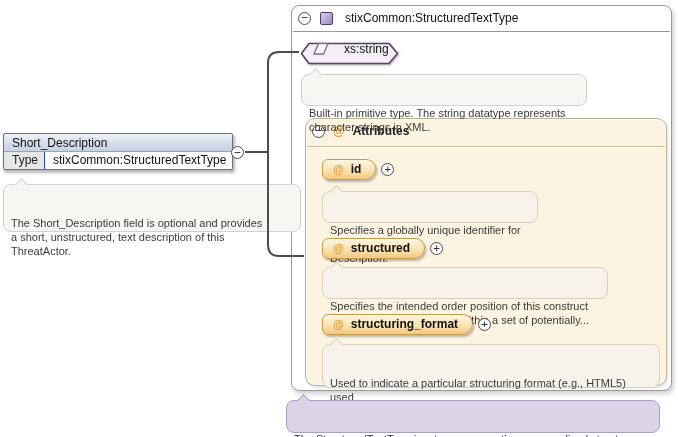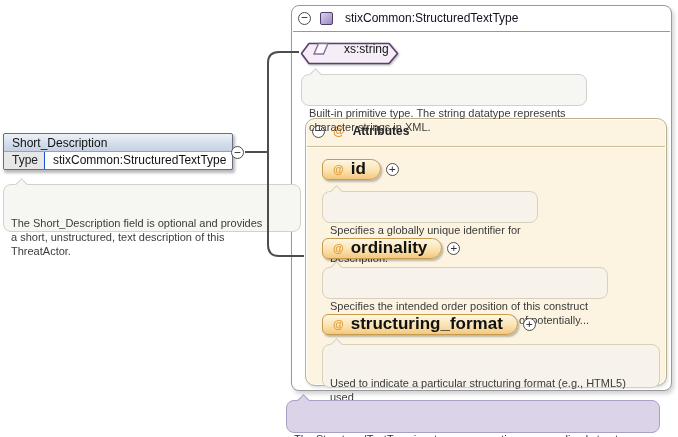--- a/index.html
+++ b/index.html
@@ -94,21 +94,21 @@
   .attr-box .groove { top:27px; border-top-color:#c8bc99; }
 
   .attr-row { position:absolute; display:flex; align-items:center; gap:5px; z-index:3; }
   .attr-pill {
     display:inline-flex; align-items:center; gap:7px; height:21px; padding:0 14px 1px 10px;
     background:linear-gradient(#fdf6e2, #fae3b2 55%, #f5c87d);
     border:1px solid #c59a51; border-radius:8px 13px 15px 8px;
     box-shadow:1.5px 2px 2px rgba(0,0,0,.25);
   }
   .attr-pill .at-sym { font-size:11px; }
-  .attr-name { font-size:17px; font-weight:bold; color:#111; }
+  .attr-name { font-size:12px; font-weight:bold; color:#111; }
   .attr-box .note { background:#f7f3ea; border-color:#d8d0bc; }
   .attr-box .note .ptr { background:#f7f3ea; border-color:#d8d0bc; }
 </style>
 </head>
 <body>
 
 <div id="stage">
 
   <svg id="connectors" width="678" height="437">
     <path d="M 245 152 L 268 152" stroke="#4d4d4d" stroke-width="2" fill="none"></path>
@@ -174,21 +174,21 @@
       </div>
       <div class="note" style="left:16px; top:72px; width:216px; height:32px;">
         <div class="ptr" style="left:9px;"></div>
         <span>Specifies a globally unique identifier for this
 Description.</span>
       </div>
 
       <div class="attr-row" style="left:16px; top:119px;">
         <div class="attr-pill">
           <span class="at-sym">@</span>
-          <span class="attr-name">ordinality</span>
+          <span class="attr-name">structured</span>
         </div>
         <div class="toggle">+</div>
       </div>
       <div class="note" style="left:16px; top:148px; width:286px; height:32px;">
         <div class="ptr" style="left:9px;"></div>
         <span>Specifies the intended order position of this construct
 instance (e.g. Description) within a set of potentially...</span>
       </div>
 
       <div class="attr-row" style="left:16px; top:195px;">

